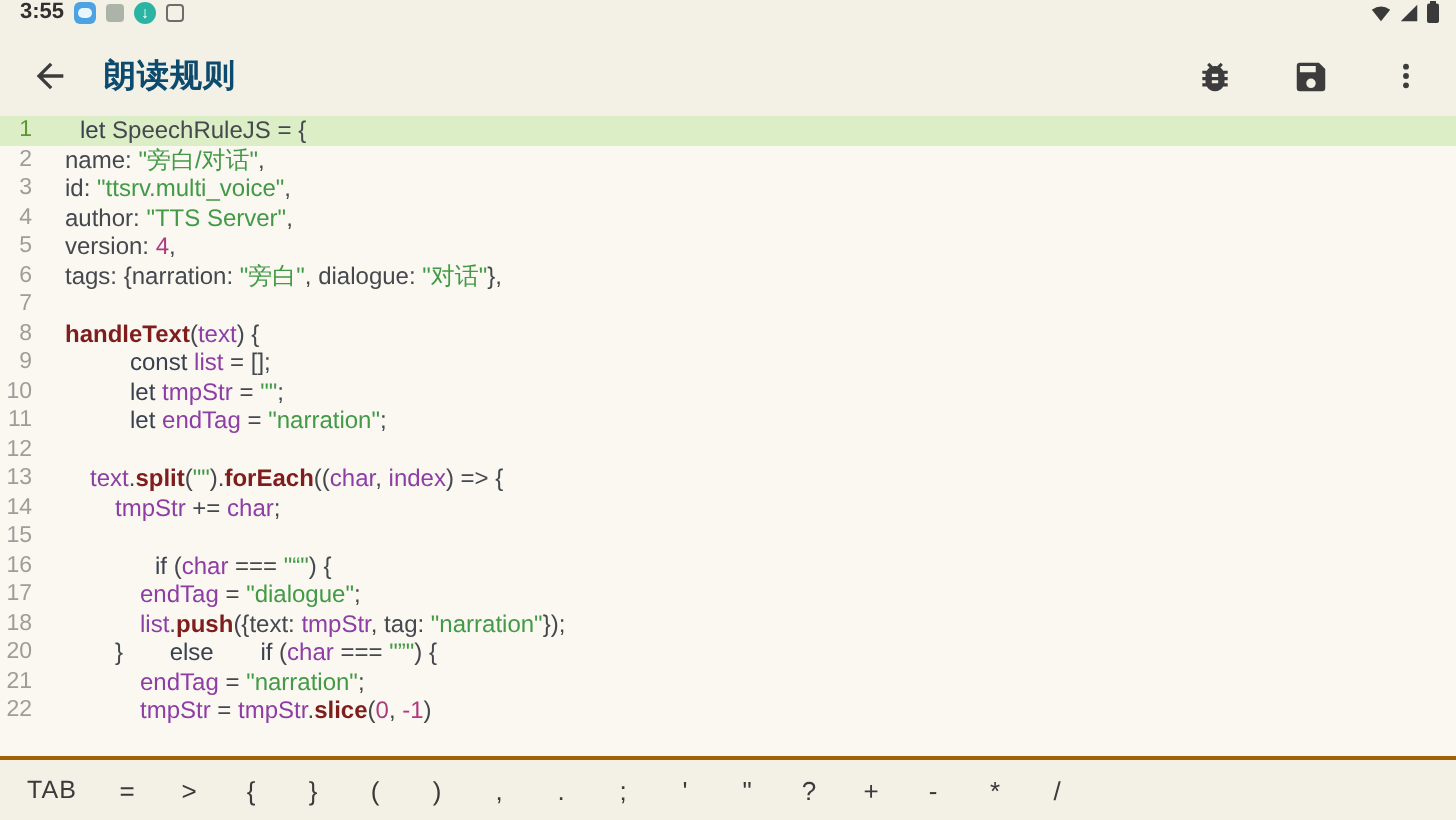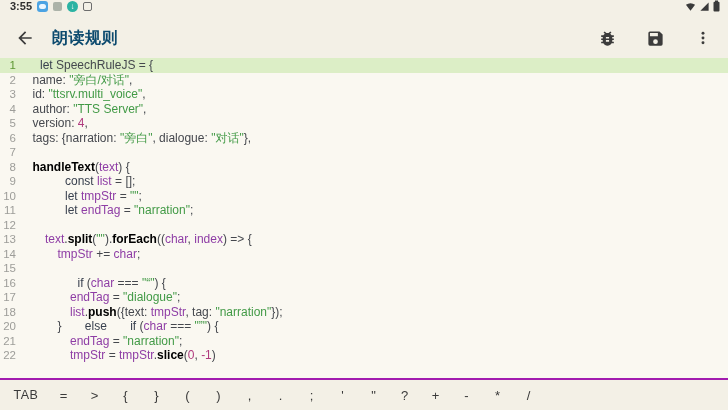--- a/index.html
+++ b/index.html
@@ -50,26 +50,26 @@
     text-align: right;
     color: #9d9d99; font-size: 11.5px;
   }
   .code-line.active .gutter { color: #5d9732; }
   .code { margin-left: 4px; color: #45484e; }
   .tok-pl  { color: #45484e; }
   .tok-kw  { color: #39414f; padding-left: 20px; }
   .tok-id  { color: #8e3da5; }
   .tok-str { color: #429a46; }
   .tok-num { color: #b03a7e; }
-  .tok-fn  { color: #000000; font-weight: bold; }
+  .tok-fn  { color: #7f1d1d; font-weight: bold; }
   
   .symbol-bar {
     position: absolute; left: 0; right: 0; bottom: 0; height: 32px;
     background: #f3f0e6;
-    border-top: 2px solid #a21caf;
+    border-top: 2px solid #a16207;
     display: flex; align-items: center;
     padding-left: 4px;
   }
   .sym-key {
     border: none; background: transparent;
     font-family: "Liberation Sans", sans-serif;
     font-size: 13px; color: #3a3a3a;
     width: 31px; height: 30px;
     cursor: pointer;
   }

